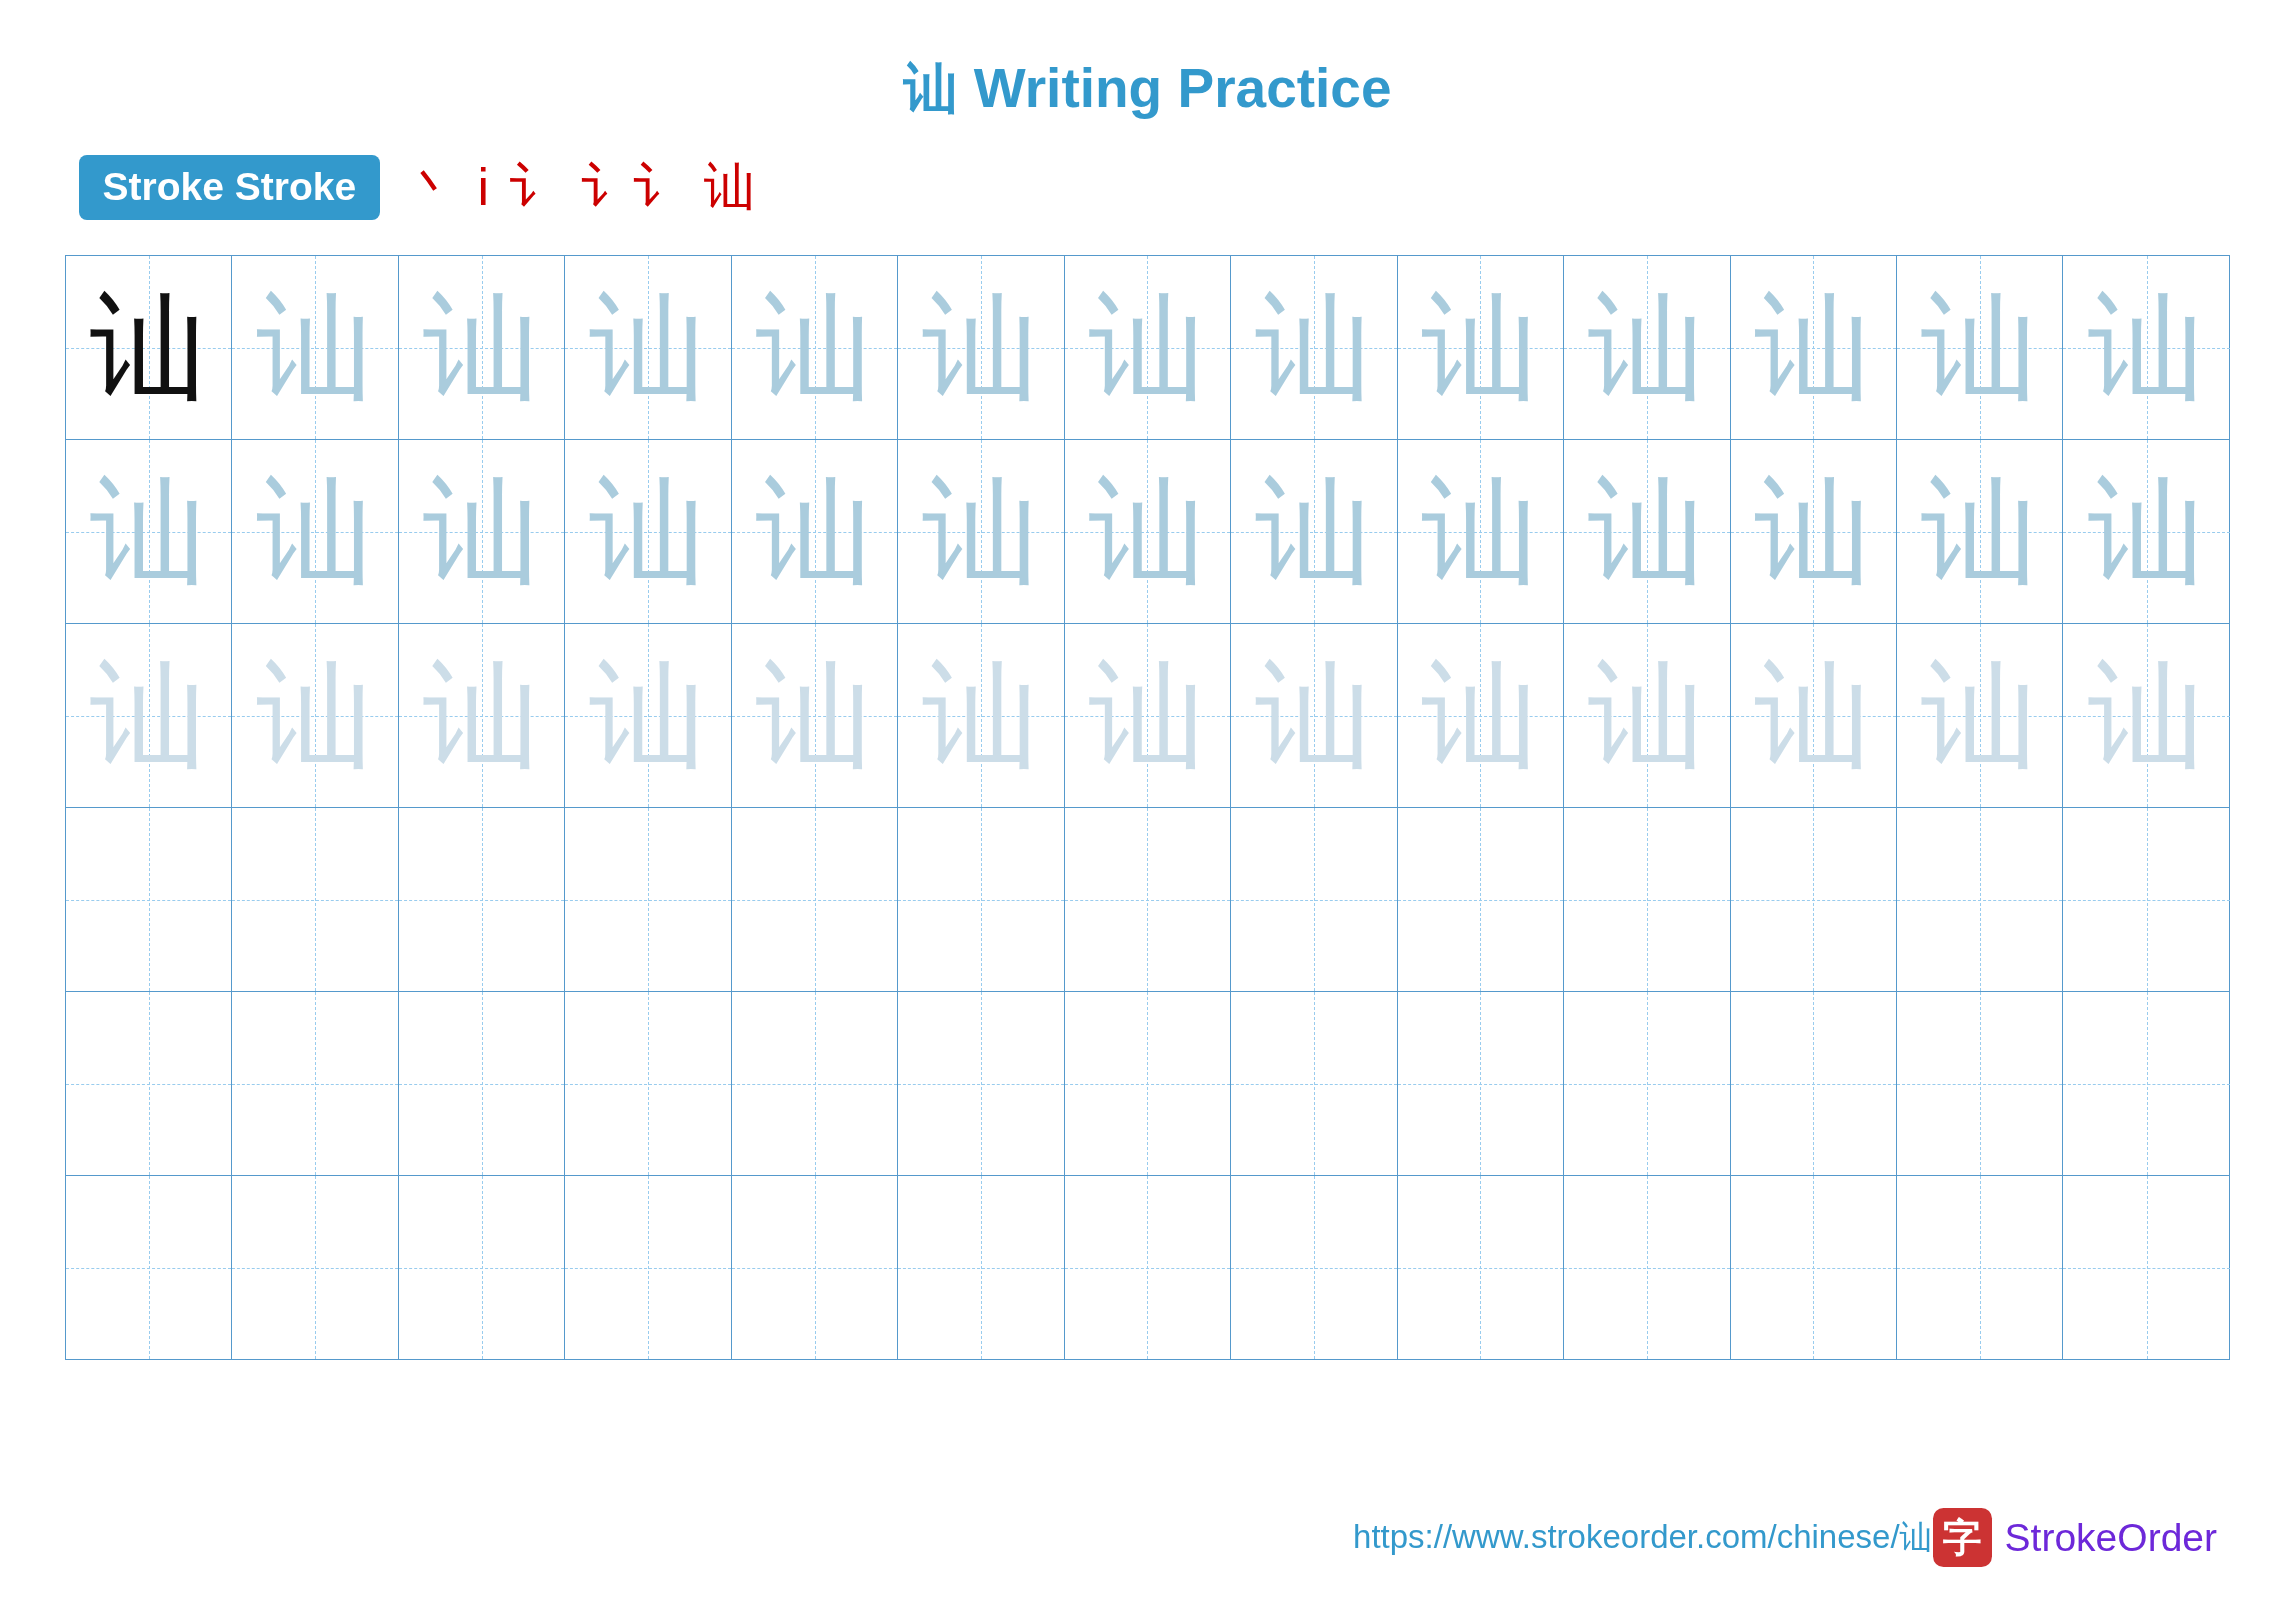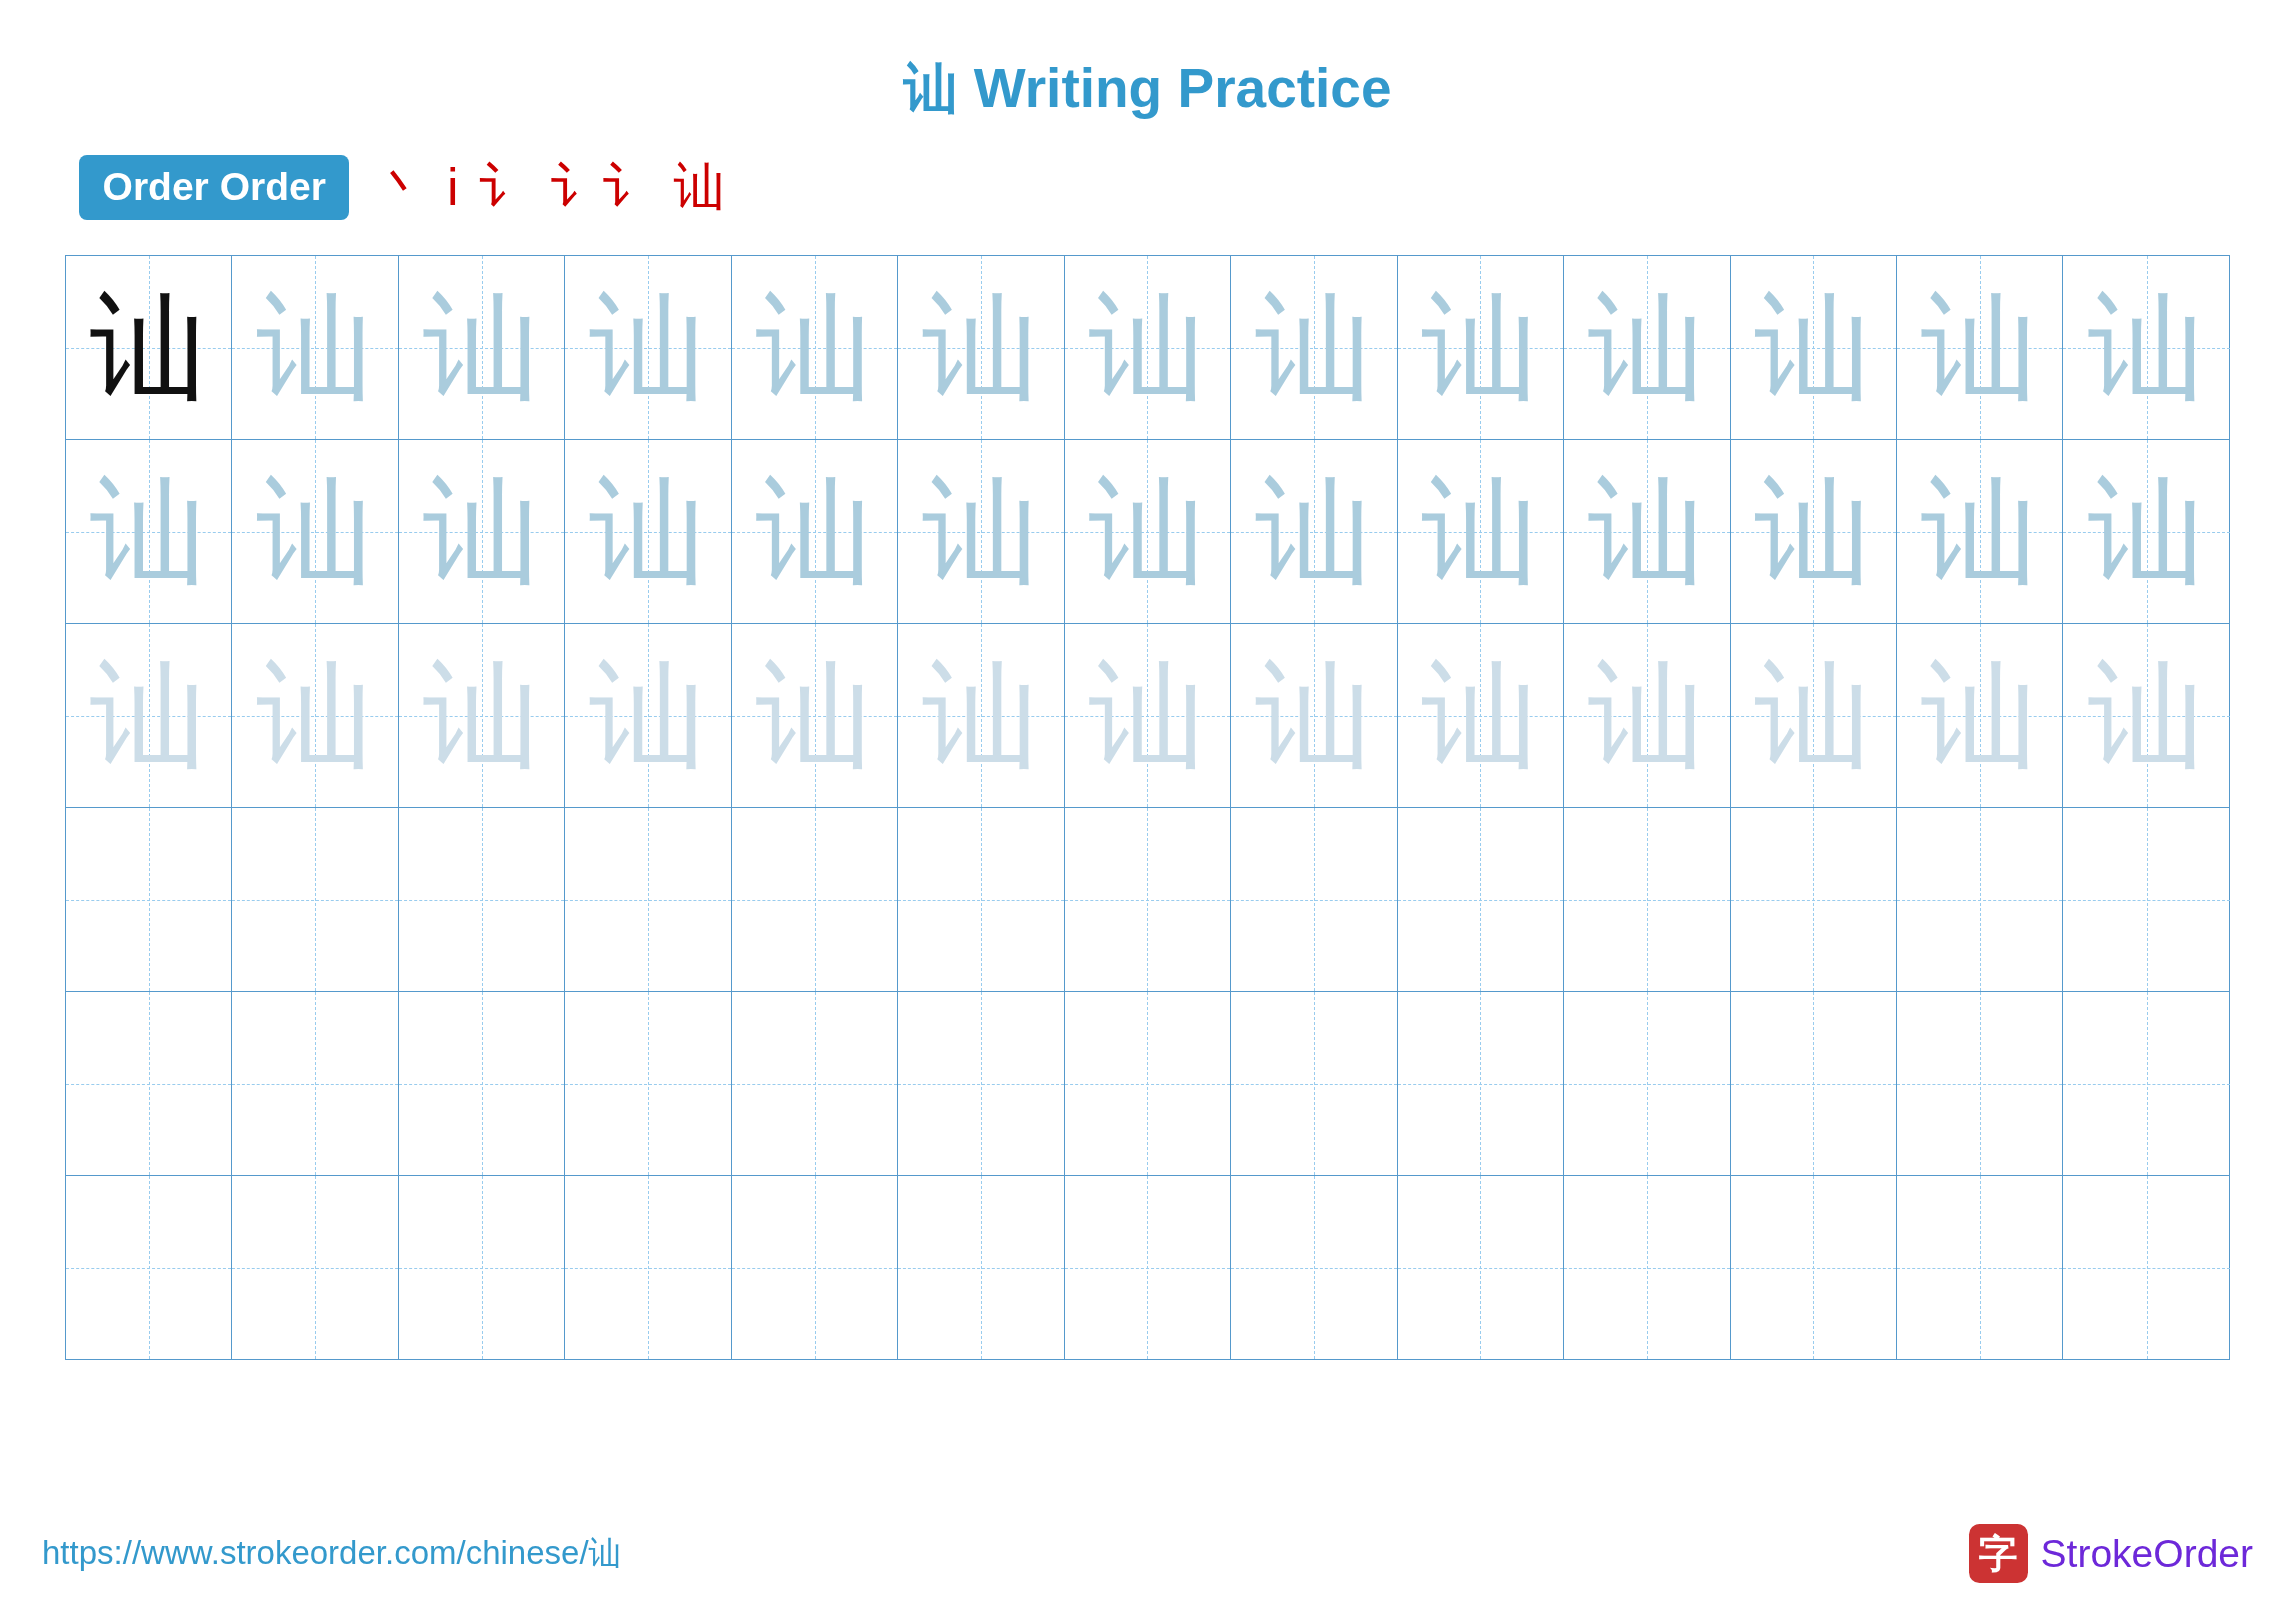--- a/index.html
+++ b/index.html
@@ -120,27 +120,27 @@
       z-index: 1;
       font-family: 'SimSun', 'STSong', serif;
     }
 
     .empty-cell {
       
     }
 
     .footer {
       position: absolute;
-      bottom: 39px;
+      bottom: 55px;
       left: 0;
       right: 0;
       display: flex;
-      justify-content: space-between;
-      align-items: center;
-      padding: 0 42px;
+      justify-content: flex-end;
+      align-items: center;
+      padding: 0 78px;
     }
 
     .footer-url {
       color: #3399cc;
       font-size: 33px;
     }
 
     .footer-logo {
       display: flex;
       align-items: center;
@@ -167,21 +167,21 @@
     }
   </style>
 </head>
 <body>
 
 <div class="page-title">
   <span>讪 Writing Practice</span>
 </div>
 
 <div class="stroke-order-section">
-  <div class="stroke-order-badge">Order Order</div>
+  <div class="stroke-order-badge">Stroke Stroke</div>
   <div class="stroke-sequence">
     <span class="stroke-seq-char">丶</span>
     <span class="stroke-seq-char">i</span>
     <span class="stroke-seq-char">讠</span>
     <span class="stroke-seq-char">讠讠</span>
     <span class="stroke-seq-char">讪</span>
   </div>
 </div>
 
 <div class="practice-grid-container">

